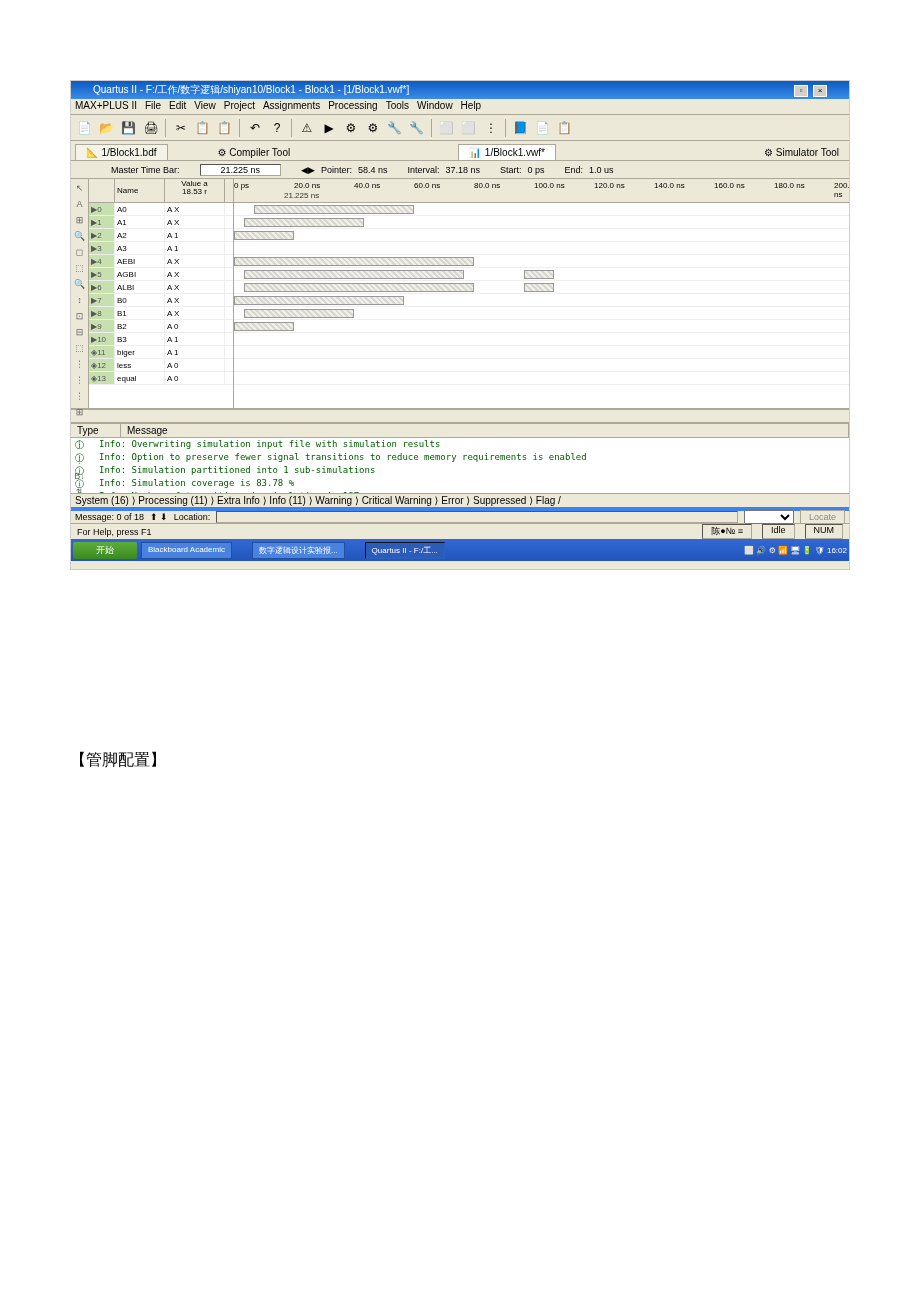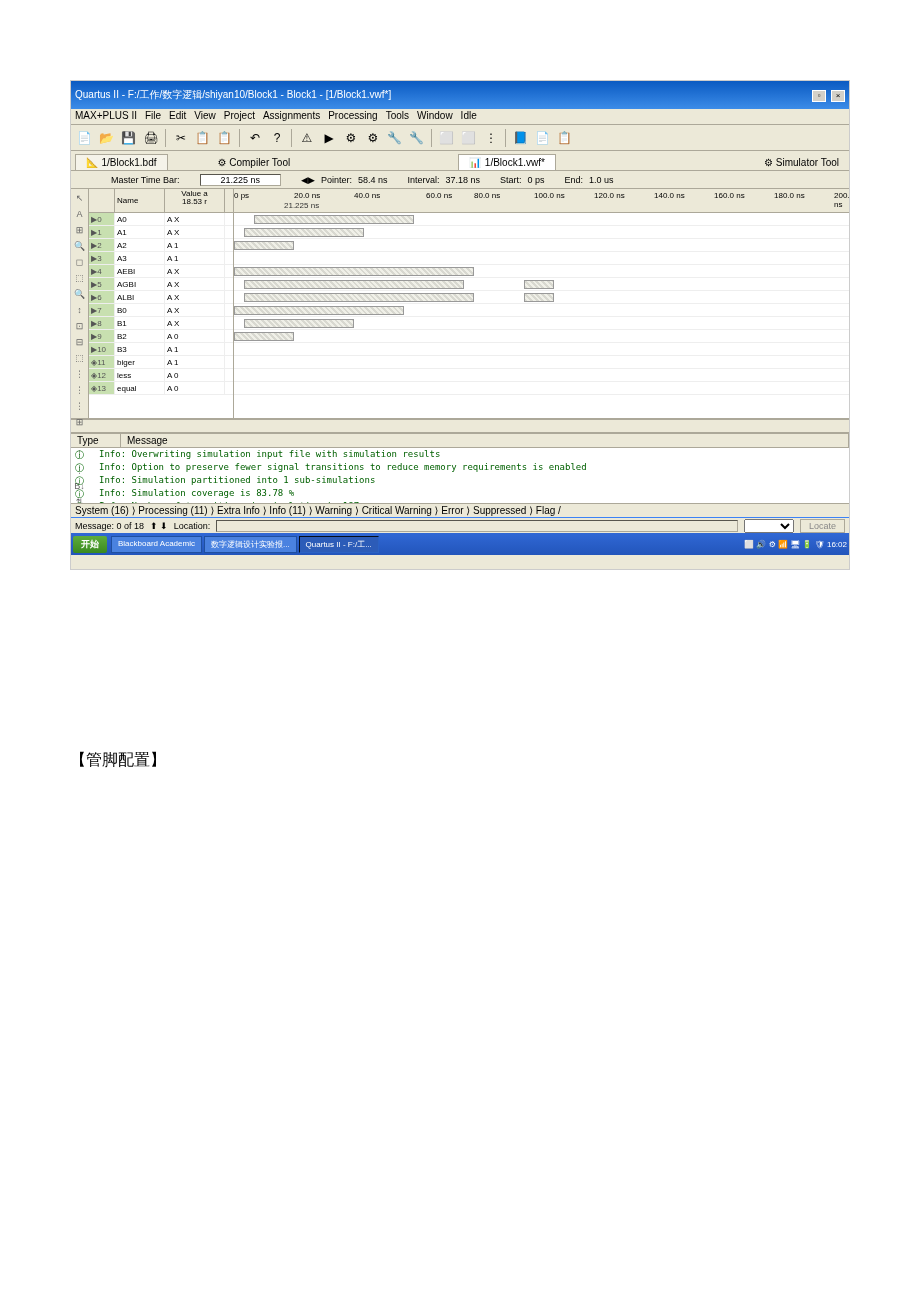--- a/index.html
+++ b/index.html
@@ -17,23 +17,23 @@
     width: 780px;
     height: 490px;
     background: #ece9d8;
     position: relative;
     overflow: hidden;
   }
   
   .titlebar {
     background: linear-gradient(to bottom, #0a5ac2, #3c8ce8);
     color: #fff;
-    height: 28px;
+    height: 18px;
     font-size: 10px;
-    padding: 2px 4px;
+    padding: 2px 22px;
     display: flex;
     justify-content: space-between;
     align-items: center;
   }
   .titlebar .controls span {
     display: inline-block;
     width: 14px; height: 12px;
     background: #d4d0c8;
     border: 1px solid #fff;
     margin-left: 2px;
@@ -246,21 +246,21 @@
     border-top: 1px solid #aca899;
     font-size: 10px;
     padding: 1px 4px;
     display: flex;
     gap: 4px;
   }
   .msg-tabs span { }
   .msg-status {
     height: 16px;
     background: #ece9d8;
-    border-top: 1px solid #3b82f6;
+    border-top: 4px solid #3b82f6;
     font-size: 9px;
     padding: 2px 4px;
     display: flex;
     gap: 6px;
     align-items: center;
   }
   .status-bar {
     height: 16px;
     background: #ece9d8;
     border-top: 1px solid #aca899;
@@ -278,25 +278,25 @@
     background: linear-gradient(to bottom, #3168d5, #2255bb);
     display: flex;
     align-items: center;
     font-size: 9px;
     color: #fff;
     padding: 0 2px;
     justify-content: space-between;
   }
   .taskbar .start {
     background: linear-gradient(to bottom, #5eac3c, #3a8a1f);
-    padding: 2px 8px;
+    padding: 2px 23px;
     border-radius: 2px;
-    font-weight: bold;
-  }
-  .taskbar .tasks { display: flex; gap: 2px; flex: 1; margin: 0 4px; }
+    font-weight: normal;
+  }
+  .taskbar .tasks { display: flex; gap: 20px; flex: 1; margin: 0 4px; }
   .task-btn {
     background: #4a82e0;
     border: 1px solid #2050a0;
     padding: 2px 6px;
     font-size: 8px;
   }
   .task-btn.active { background: #2c5cb8; border: 1px inset #183870; }
   .tray { display: flex; gap: 2px; align-items: center; font-size: 8px; }
   
   .caption {
@@ -329,21 +329,21 @@
     <div class="menubar">
       <span>MAX+PLUS II</span>
       <span>File</span>
       <span>Edit</span>
       <span>View</span>
       <span>Project</span>
       <span>Assignments</span>
       <span>Processing</span>
       <span>Tools</span>
       <span>Window</span>
-      <span>Idle</span>
+      <span>Help</span>
     </div>
 
     <div class="toolbar">
       <span class="tb-btn">📄</span>
       <span class="tb-btn">📂</span>
       <span class="tb-btn">💾</span>
       <span class="tb-btn">🖨</span>
       <span class="tb-sep"></span>
       <span class="tb-btn">✂</span>
       <span class="tb-btn">📋</span>
@@ -507,21 +507,21 @@
             </div>
           </div>
       </div>
 
       <div class="wave-canvas">
         <div class="ruler" id="ruler">
           <span class="sub" style="left:50px">21.225 ns</span>
         <span style="left: 0px;">0 ps</span>
             <span style="left: 60px;">20.0 ns</span>
             <span style="left: 120px;">40.0 ns</span>
-            <span style="left: 192px;">60.0 ns</span>
+            <span style="left: 180px;">60.0 ns</span>
             <span style="left: 240px;">80.0 ns</span>
             <span style="left: 300px;">100.0 ns</span>
             <span style="left: 360px;">120.0 ns</span>
             <span style="left: 420px; text-align: right;">140.0 ns</span>
             <span style="left: 480px;">160.0 ns</span>
             <span style="left: 540px;">180.0 ns</span>
             <span style="left: 600px;">200.0 ns</span>
           </div>
         <div class="wave-rows" id="wave-rows">
             <div class="wave-row">
@@ -597,20 +597,28 @@
       <div class="msg-status">
         <span>Message: 0 of 18</span>
         <span>⬆ ⬇</span>
         <span>Location:</span>
         <span style="flex:1;border:1px inset #aca899;height:12px;background:#ece9d8"></span>
         <select style="width:50px;height:14px;font-size:8px"></select>
         <span class="locate-btn">Locate</span>
       </div>
     </div>
 
+    <div class="status-bar">
+      <span>For Help, press F1</span>
+      <span class="right">
+        <span class="box">陈●№ ≡</span>
+        <span class="box">Idle</span>
+        <span class="box">NUM</span>
+      </span>
+    </div>
 
     <div class="taskbar">
       <span class="start">开始</span>
       <span class="tasks" id="taskbar-tasks">
           <span class="task-btn">Blackboard Academic</span>
           <span class="task-btn">数字逻辑设计实验报...</span>
           <span class="task-btn active">Quartus II - F:/工...</span>
         </span>
       <span class="tray">
         <span>⬜ 🔊 ⚙ 📶 🖥 🔋 🛡</span>

